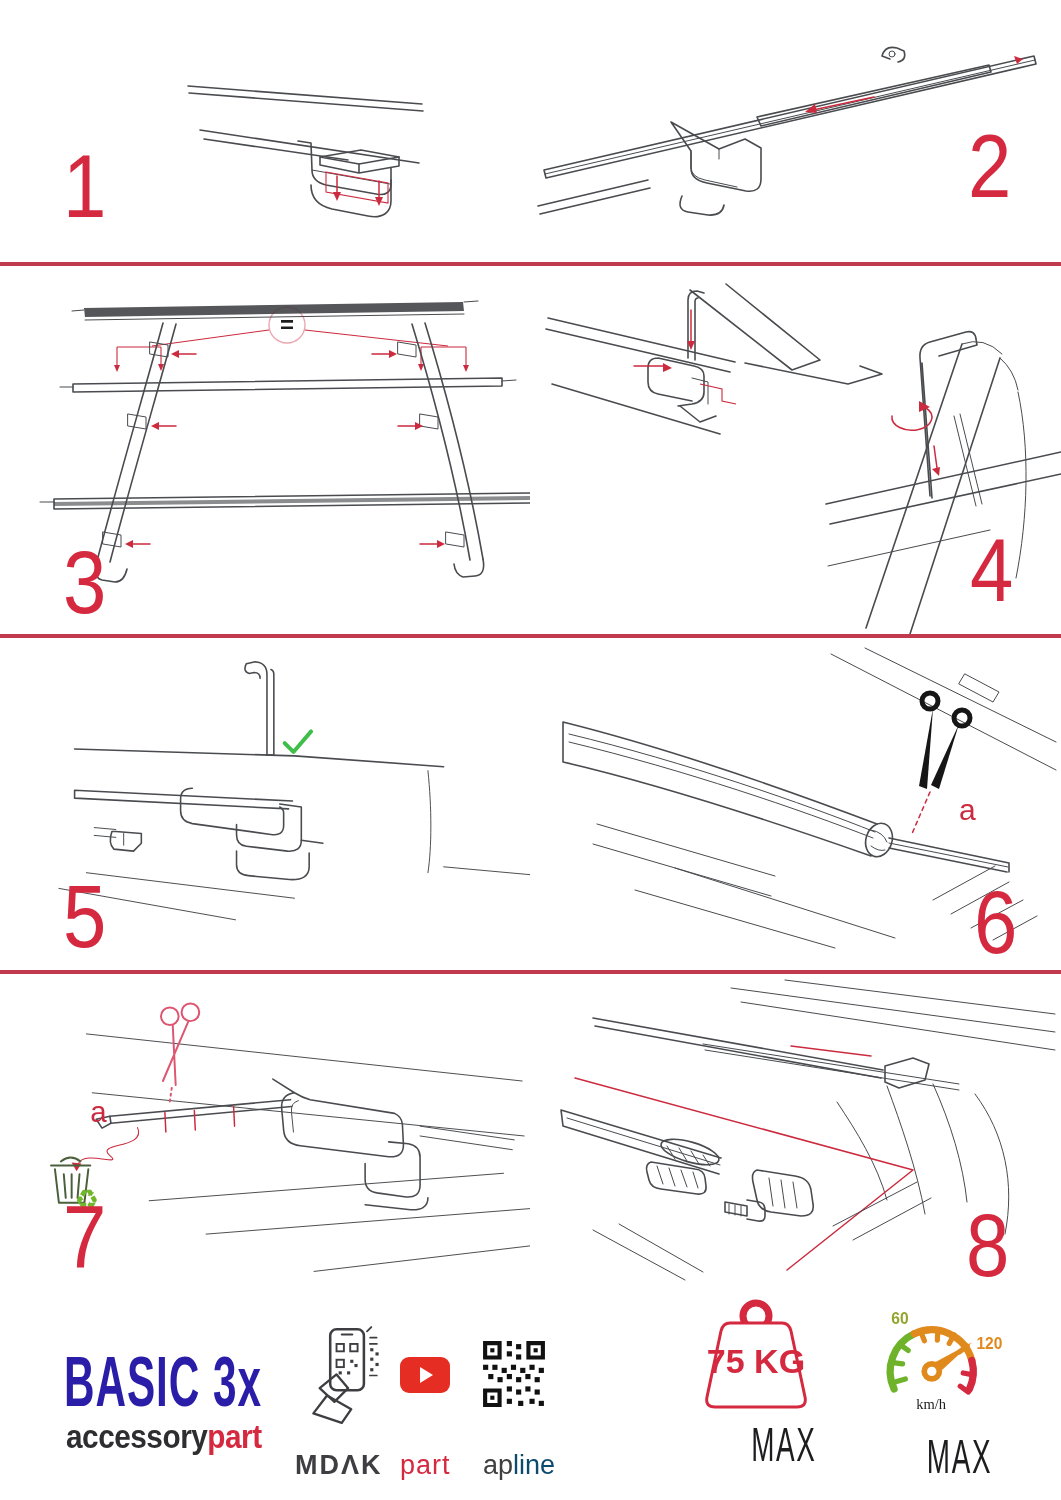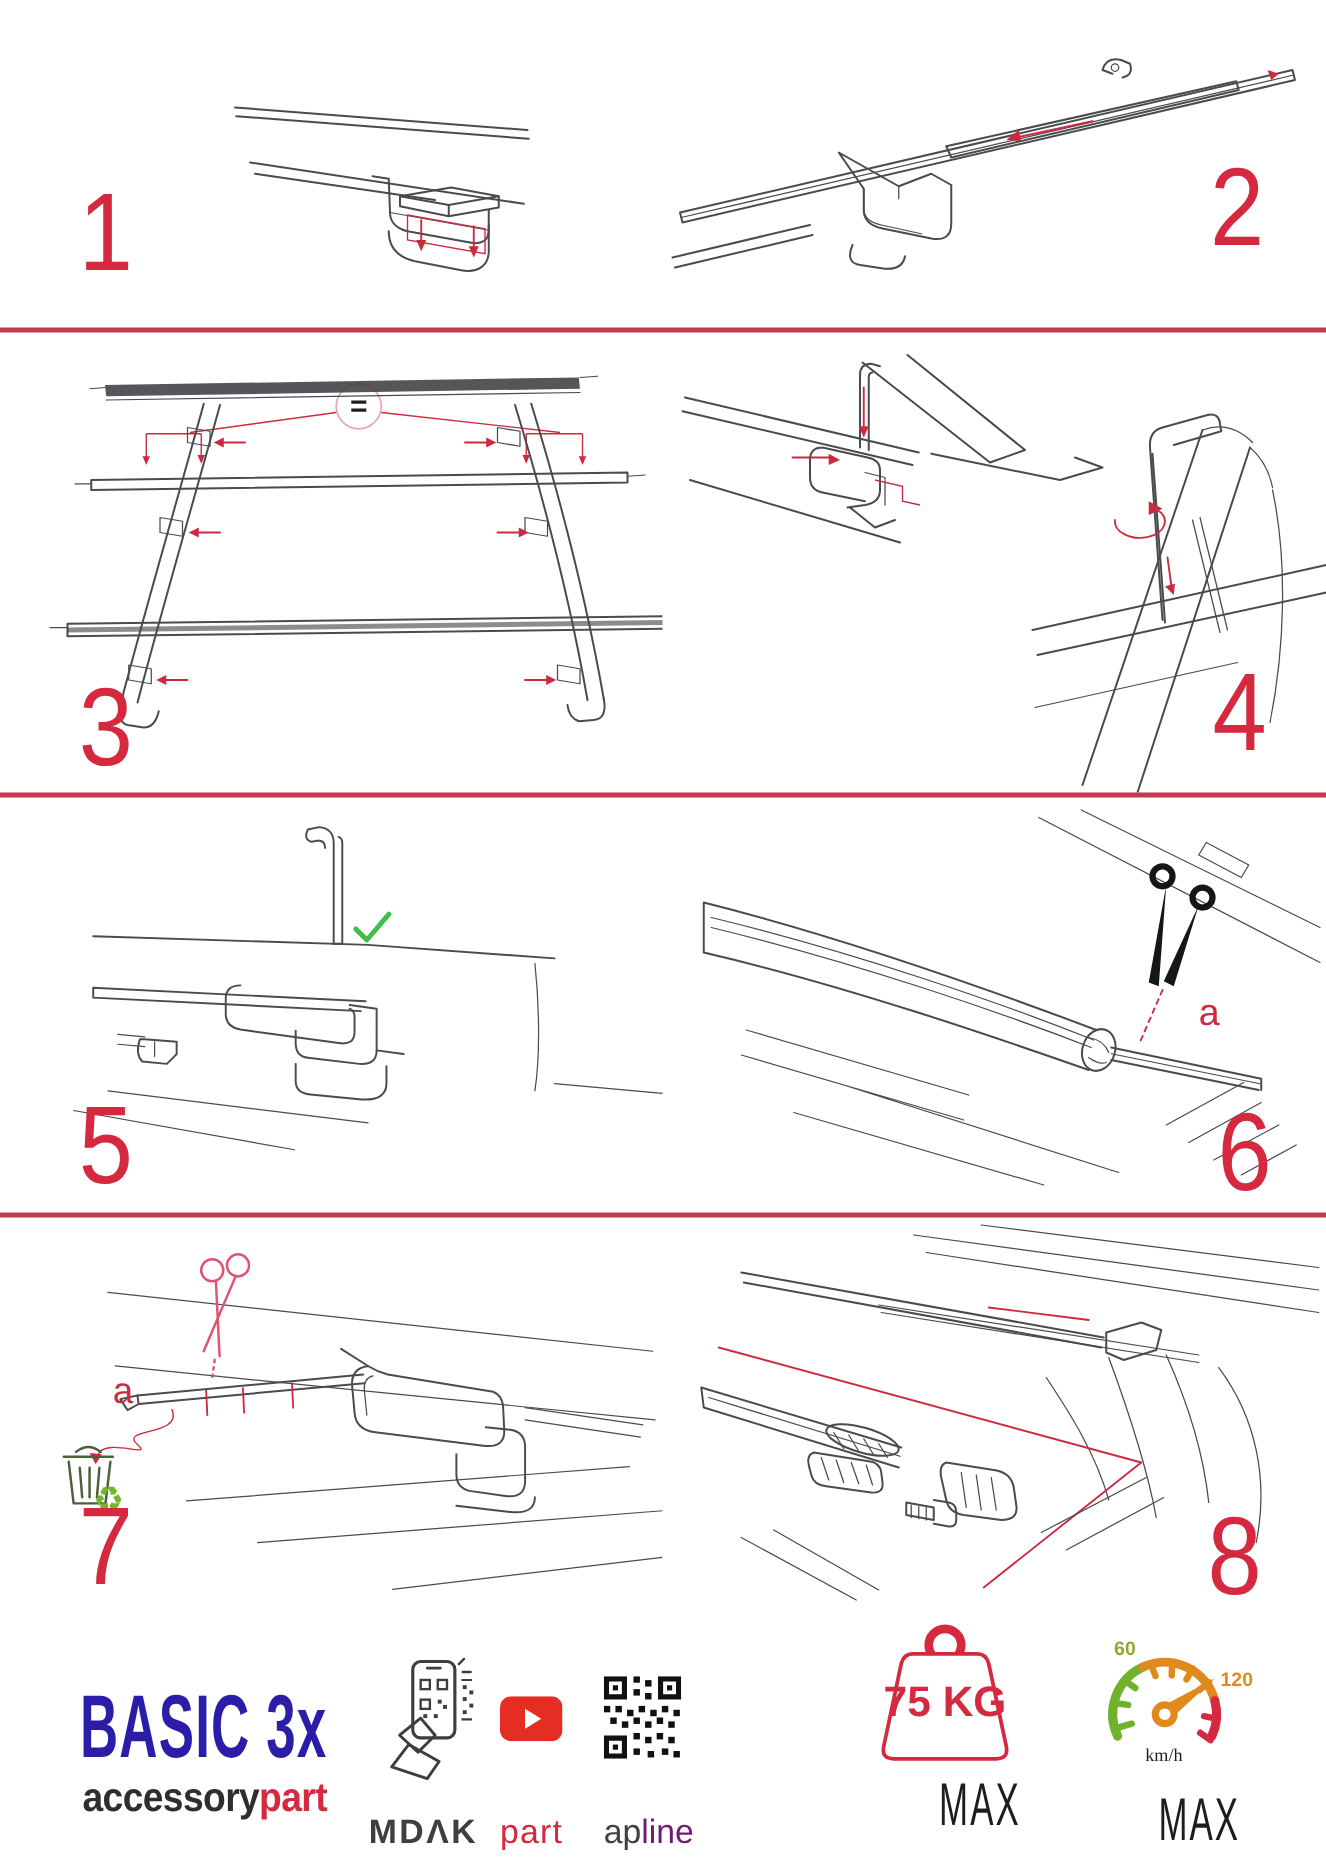--- a/index.html
+++ b/index.html
@@ -35,21 +35,21 @@
   .b-black{color:#2e2e30;}
   .b-red{color:#d5293f;}
   .partner{position:absolute;text-align:left;text-decoration:underline;}
   .p-mdak{left:295px;top:30px;width:100px;}
   .p-ipqi{left:400px;top:30px;width:70px;}
   .p-apline{left:483px;top:30px;width:95px;}
   .p-label{position:absolute;top:125px;width:100%;font-size:27px;}
   .mdak-txt{color:#3e3e42;font-weight:700;letter-spacing:2px;}
   .ipqi-txt{color:#d5293f;font-weight:500;letter-spacing:1px;}
   .ap-black{color:#404040;font-weight:500;}
-  .ap-red{color:#701a75;font-weight:500;}
+  .ap-red{color:#0c4a6e;font-weight:500;}
   .limit{position:absolute;text-align:right;}
   .l-weight{left:671px;top:0px;width:160px;}
   .l-speed{left:872px;top:12px;width:132px;}
   .max-label{position:absolute;top:122px;width:100%;font-size:34px;font-weight:500;color:#1d1d1f;letter-spacing:2px;transform:scale(0.82,1.42);transform-origin:center top;}
 </style>
 </head>
 <body>
 
 <div class="page">
 

